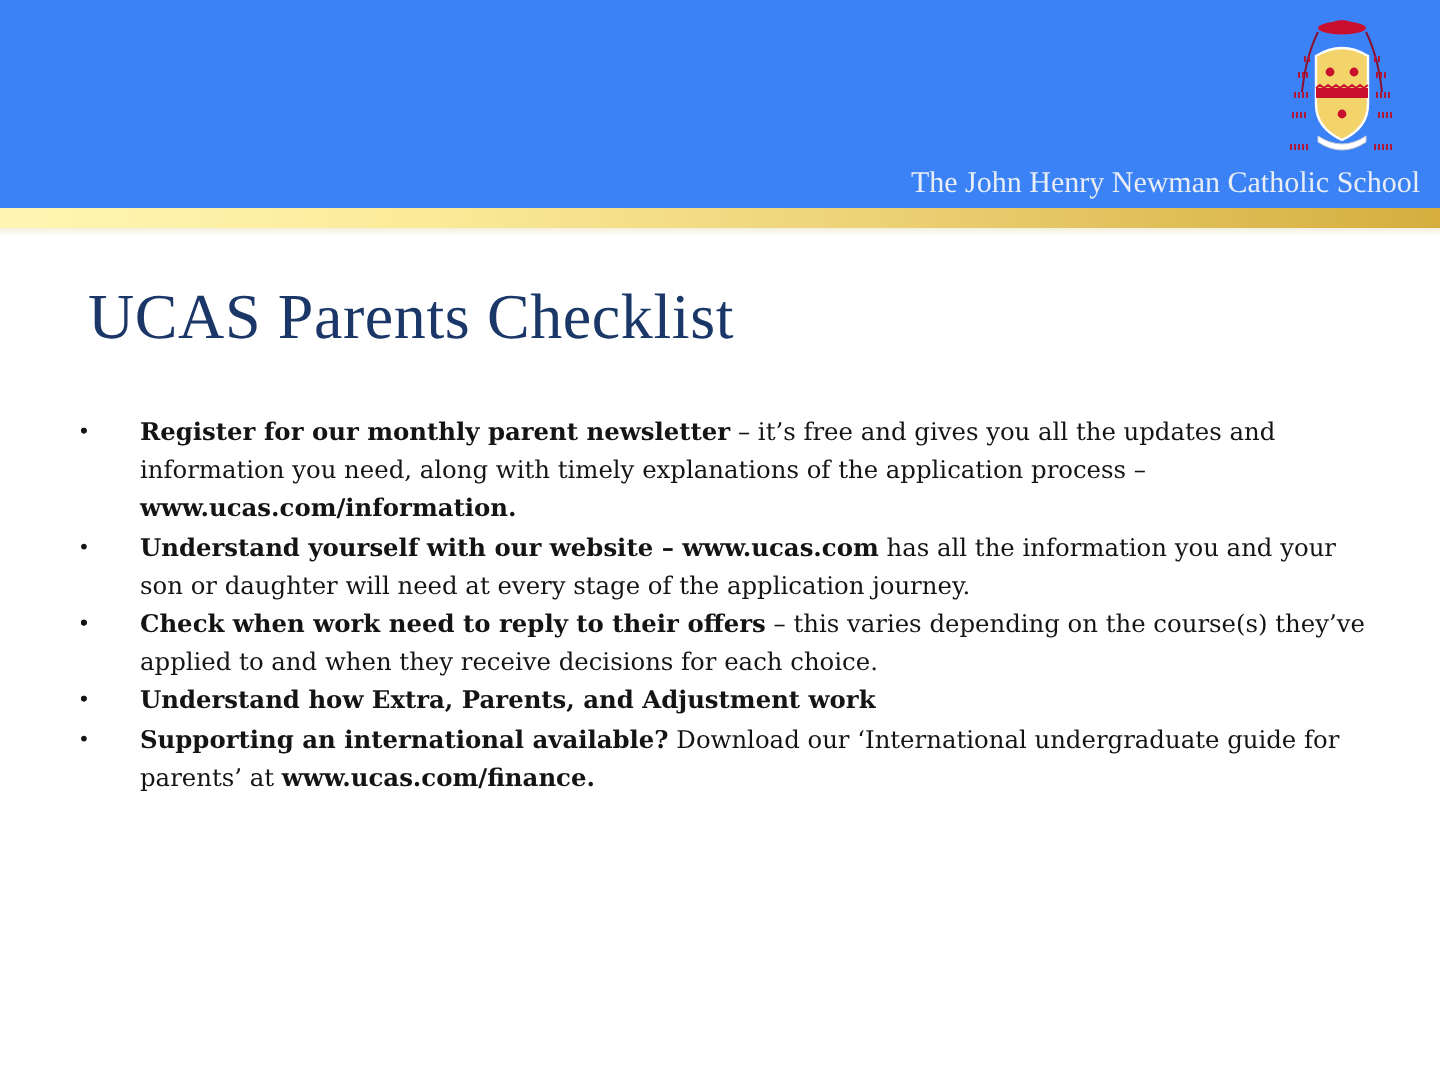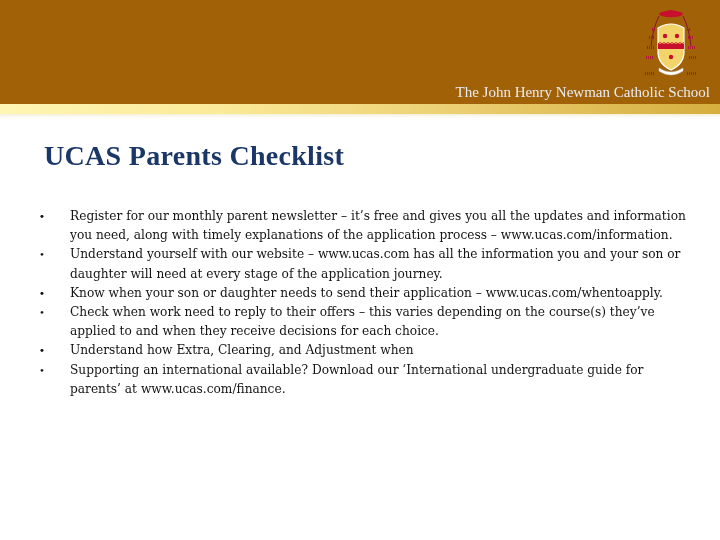--- a/index.html
+++ b/index.html
@@ -4,21 +4,21 @@
 <style>
   html, body { margin: 0; padding: 0; }
   body {
     width: 720px; height: 540px; overflow: hidden;
     background: #ffffff;
     font-family: "DejaVu Serif", "Liberation Serif", serif;
     position: relative;
   }
   .header {
     position: absolute; left: 0; top: 0; width: 720px; height: 104px;
-    background: #a16207;
+    background: #3b82f6;
   }
   .school-name {
     position: absolute; right: 10px; top: 84px;
     color: #E8ECF4;
     font-family: "Liberation Serif", serif;
     font-size: 15px; letter-spacing: 0px;
     white-space: nowrap;
   }
   .crest {
     position: absolute; left: 641px; top: 6px; width: 60px; height: 76px;
@@ -28,40 +28,40 @@
     background: linear-gradient(to right, #FFF6B4 0%, #FBEA98 30%, #EDD277 60%, #D5AE3E 100%);
   }
   .gold-bar-shadow {
     position: absolute; left: 0; top: 114px; width: 720px; height: 4px;
     background: linear-gradient(to bottom, #f4f0dc, #ffffff);
   }
   .title {
     position: absolute; left: 44px; top: 140px;
     margin: 0;
     font-family: "Liberation Serif", serif;
-    font-weight: bold; font-size: 28px;
+    font-weight: normal; font-size: 32px;
     color: #1A3768;
     letter-spacing: 0.3px;
     white-space: nowrap;
   }
   .checklist {
     position: absolute; left: 36px; top: 207px; width: 650px;
     margin: 0; padding: 0; list-style: none;
     color: #141414;
     font-family: "DejaVu Serif", serif;
     font-size: 12.2px; line-height: 19.2px;
   }
   .checklist li {
     position: relative; padding-left: 34px; margin: 0;
   }
   .bullet {
     position: absolute; left: 3px; top: 0;
     font-size: 10px;
   }
-  .b { font-weight: normal; }
+  .b { font-weight: bold; }
 </style>
 </head>
 <body>
 
 <div class="header">
   <svg class="crest" viewBox="0 0 60 76" xmlns="http://www.w3.org/2000/svg">
 
     <ellipse cx="30" cy="8" rx="12" ry="3.2" fill="#C8102E"></ellipse>
     <path d="M22 7 Q30 1 38 7 Z" fill="#C8102E"></path>
 
@@ -138,30 +138,29 @@
   </li>
   <li>
     <span class="bullet">•</span>
     <span class="b">Understand yourself with our website – www.ucas.com</span><span> has all the information you and your son or daughter will need at every stage of the application journey.</span>
   </li>
   <li>
     <span class="bullet">•</span>
   </li>
   <li>
     <span class="bullet">•</span>
-    <span class="b">Know when your son or daughter needs to send their application – www.ucas.com/whentoapply.</span>
   </li>
   <li>
     <span class="bullet">•</span>
     <span class="b">Check when work need to reply to their offers</span><span> – this varies depending on the course(s) they’ve applied to and when they receive decisions for each choice.</span>
   </li>
   <li>
     <span class="bullet">•</span>
   </li>
   <li>
     <span class="bullet">•</span>
-    <span class="b">Understand how Extra, Clearing, and Adjustment when</span>
+    <span class="b">Understand how Extra, Parents, and Adjustment work</span>
   </li>
   <li>
     <span class="bullet">•</span>
     <span class="b">Supporting an international available?</span><span> Download our ‘International undergraduate guide for parents’ at </span><span class="b">www.ucas.com/finance.</span>
   </li>
 </ul>
 
 </body></html>

